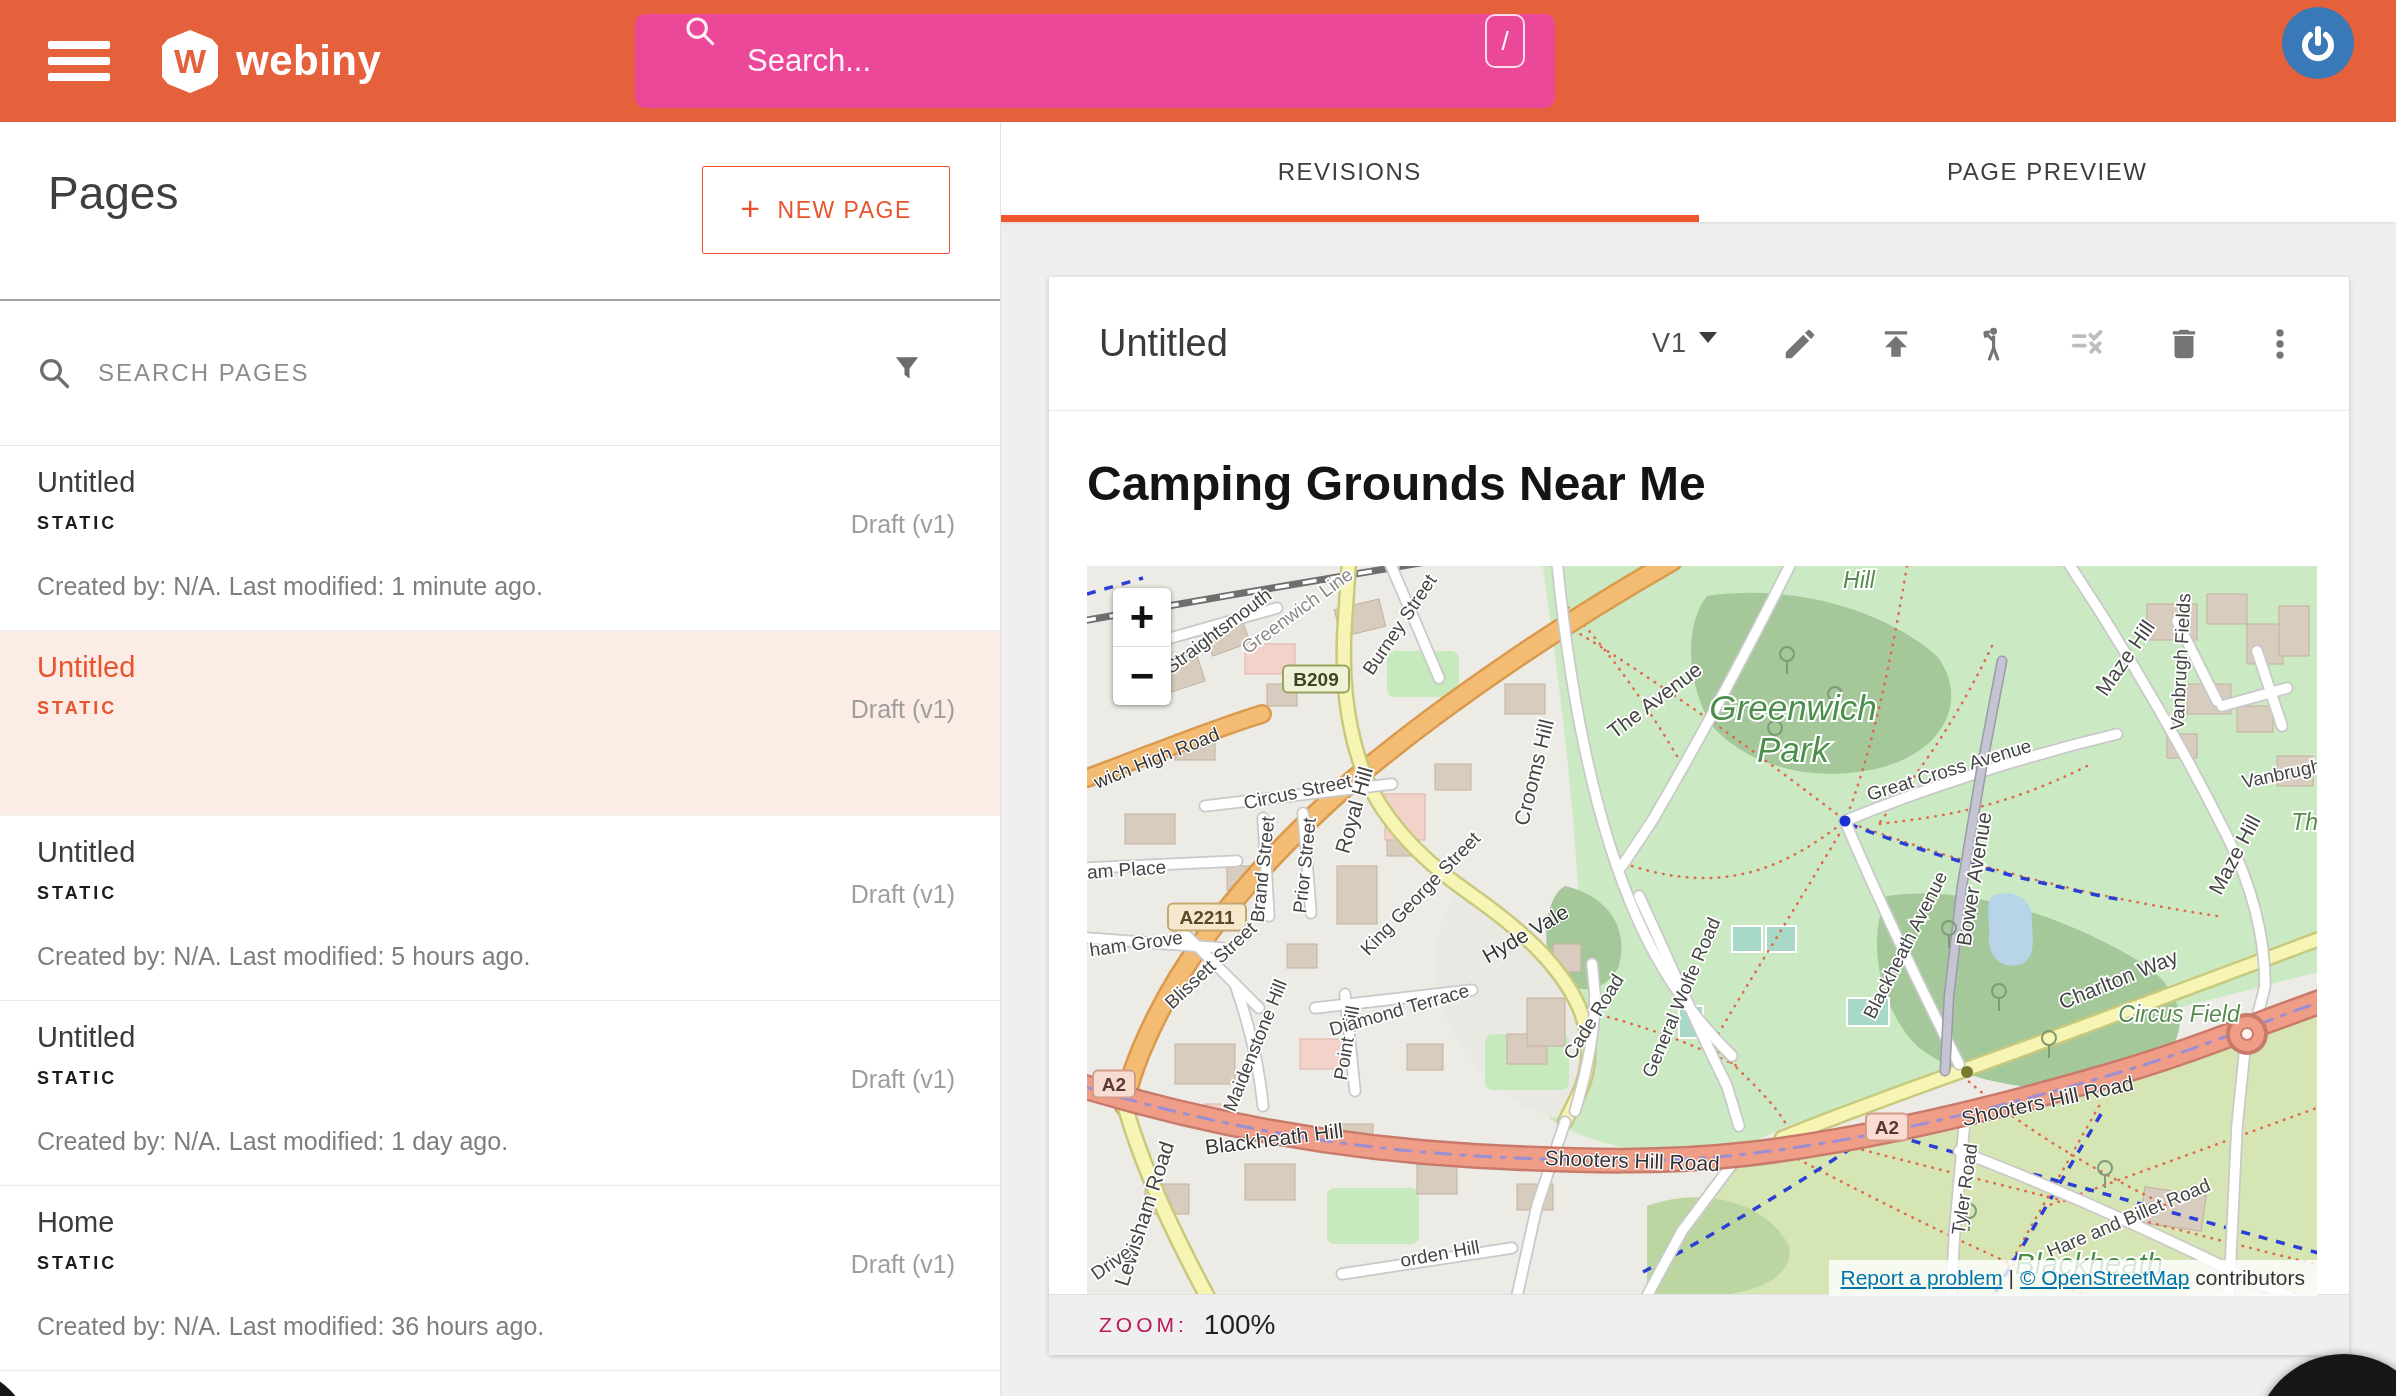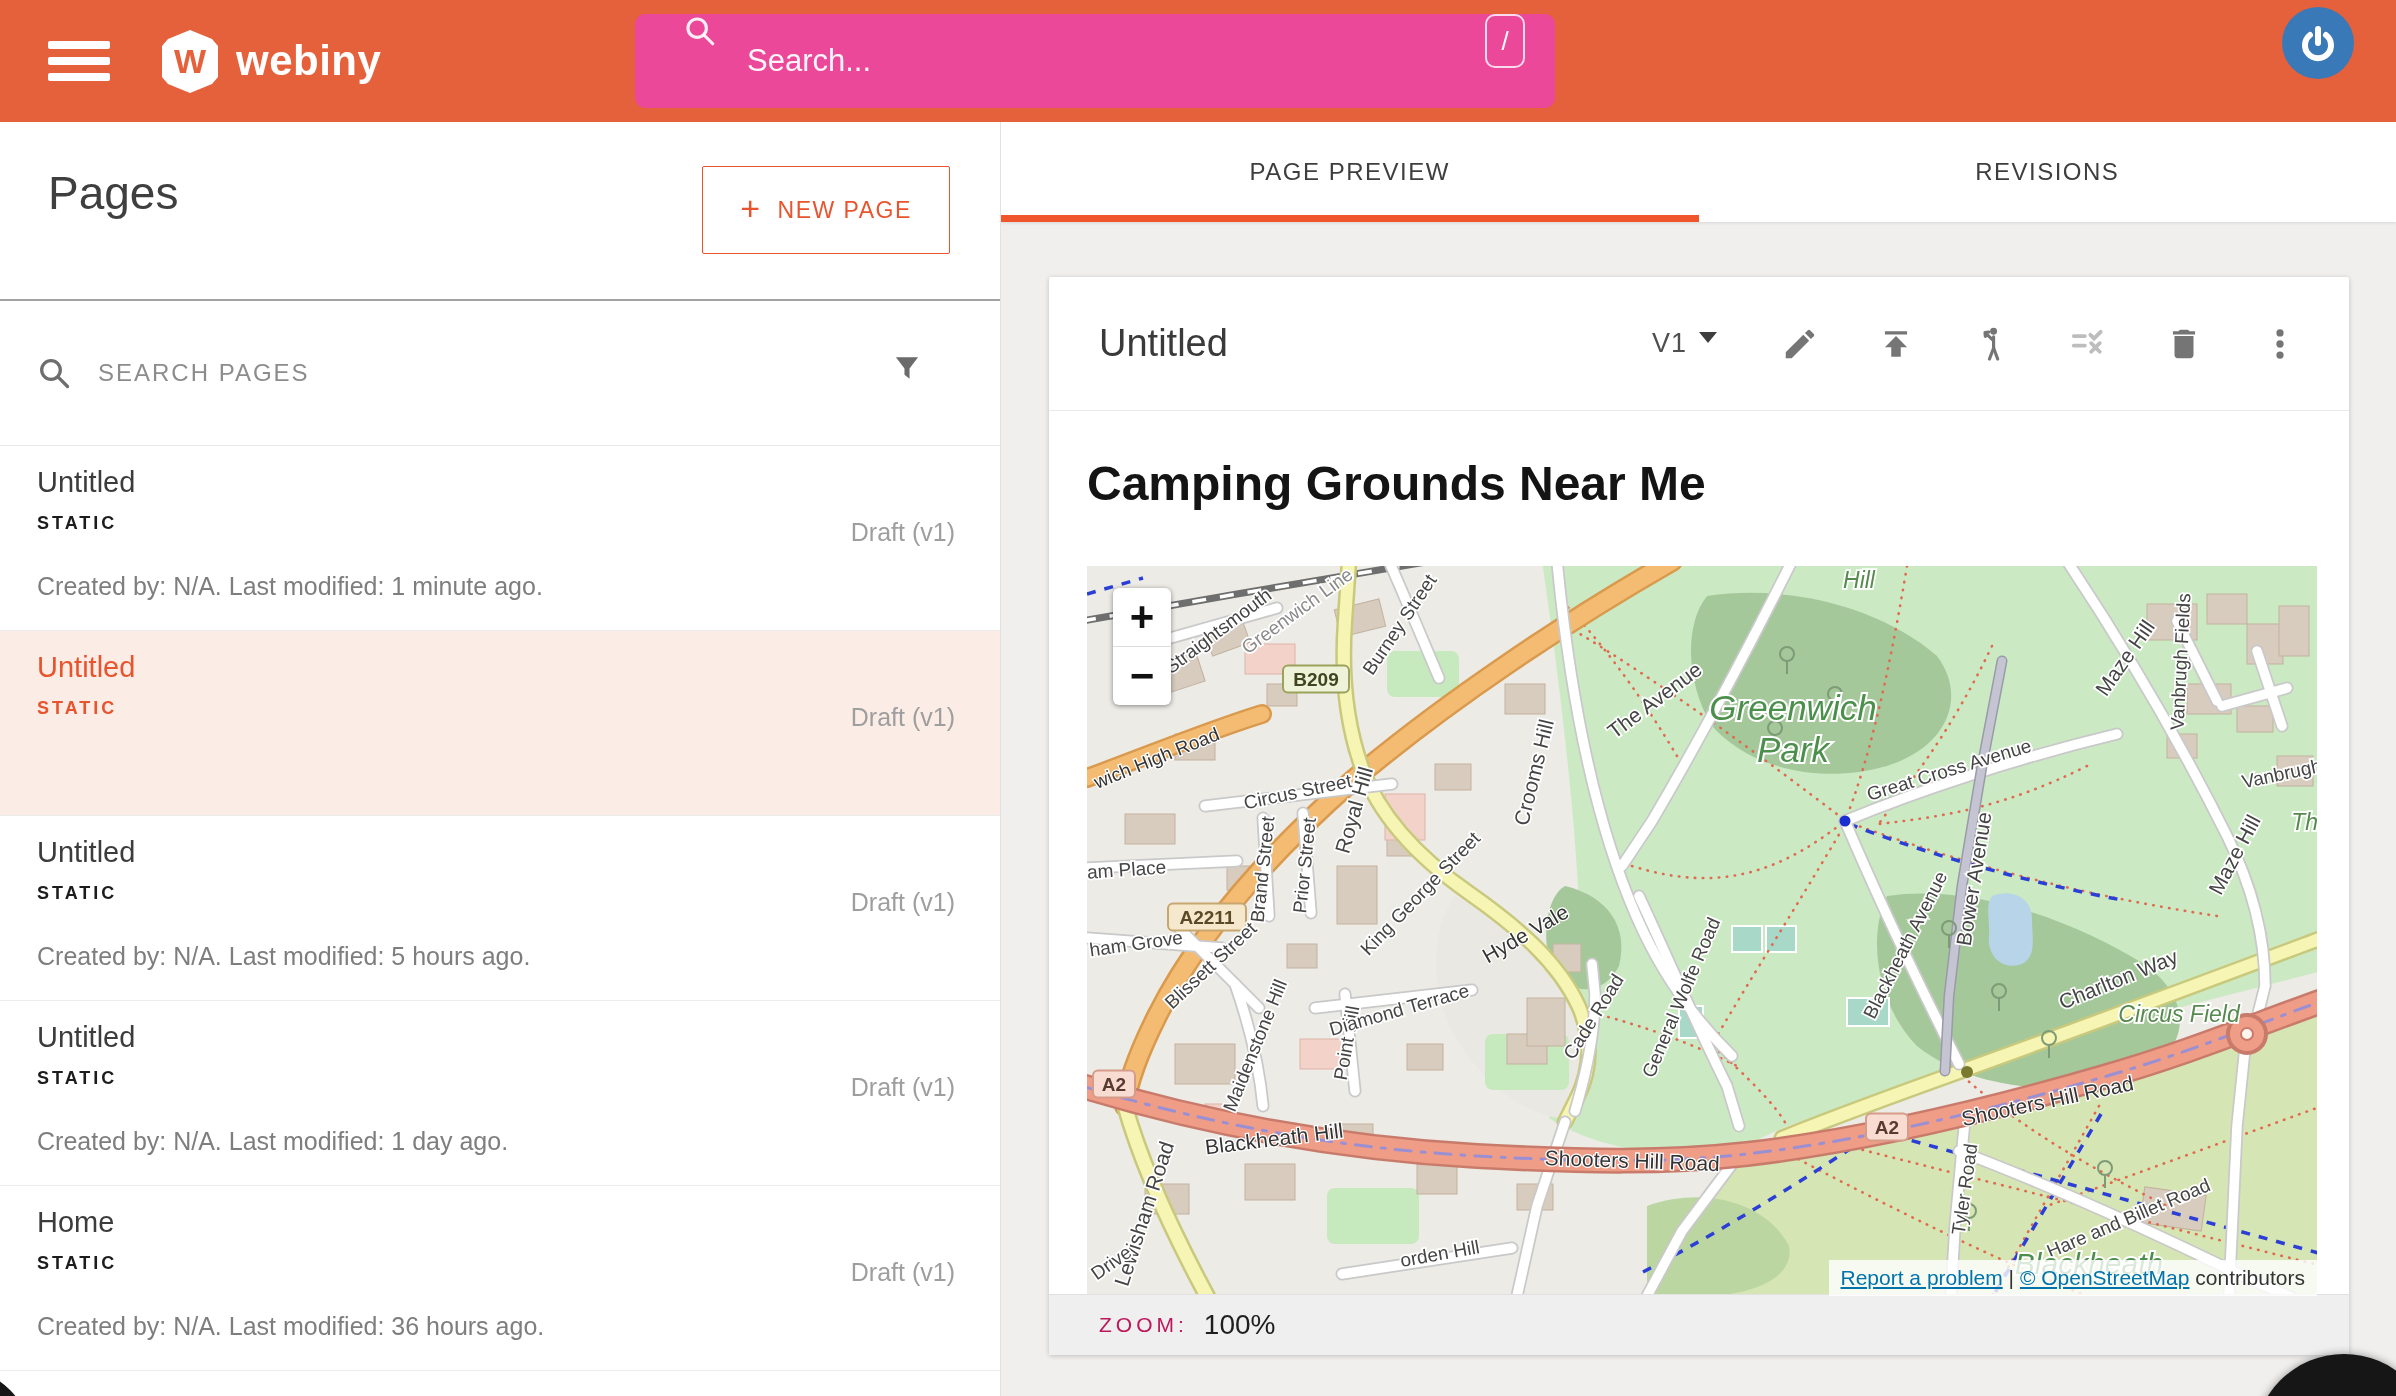--- a/index.html
+++ b/index.html
@@ -42,21 +42,21 @@
                    width:640px;font-family:"Liberation Sans",sans-serif}
   .sb-search input::placeholder{color:#8C8C8C}
   .sb-filter{position:absolute;right:74px;top:50px;cursor:pointer}
 
   .page-item{height:184px;border-bottom:1px solid #ECECEC;position:relative;cursor:pointer;background:#fff}
   .page-item.selected{background:#FBECE6}
   .pi-title{position:absolute;left:37px;top:20px;font-size:29px;color:#3C3C3C}
   .page-item.selected .pi-title{color:#E8542D}
   .pi-type{position:absolute;left:37px;top:67px;font-size:18px;letter-spacing:3px;color:#1C1C1C;font-weight:600}
   .page-item.selected .pi-type{color:#E8542D}
-  .pi-status{position:absolute;right:45px;top:72px;font-size:25px;color:#9E9E9E}
+  .pi-status{position:absolute;right:45px;top:64px;font-size:25px;color:#9E9E9E}
   .pi-created{position:absolute;left:37px;top:126px;font-size:25px;color:#7E7E7E}
 
   
   .rightpane{position:absolute;top:122px;left:1001px;right:0;bottom:0;background:#F0EFEE}
   .tabs{height:100px;background:#fff;display:flex;position:relative;box-shadow:0 1px 3px rgba(0,0,0,.10)}
   .tab{flex:1;display:flex;align-items:center;justify-content:center;font-size:24px;letter-spacing:1.5px;
        color:#3E3E3E;cursor:pointer}
   .tab-underline{position:absolute;left:0;bottom:0;width:50%;height:7px;background:#F1552B}
   .content{position:absolute;top:100px;left:0;right:0;bottom:0}
 
@@ -188,22 +188,22 @@
     <div class="pi-title">Home</div>
     <div class="pi-type">STATIC</div>
     <div class="pi-status">Draft (v1)</div>
     <div class="pi-created">Created by: N/A. Last modified: 36 hours ago.</div>
   </div>
     </div>
 </div>
 
 <div class="rightpane">
   <div class="tabs">
+    <div class="tab">REVISIONS</div>
     <div class="tab">PAGE PREVIEW</div>
-    <div class="tab">REVISIONS</div>
     <div class="tab-underline"></div>
   </div>
   <div class="content">
     <div class="card">
       <div class="card-head">
         <div class="card-title">Untitled</div>
         <div class="spacer"></div>
         <div class="version">
           <span>V1</span>
           <span class="caret"></span>

